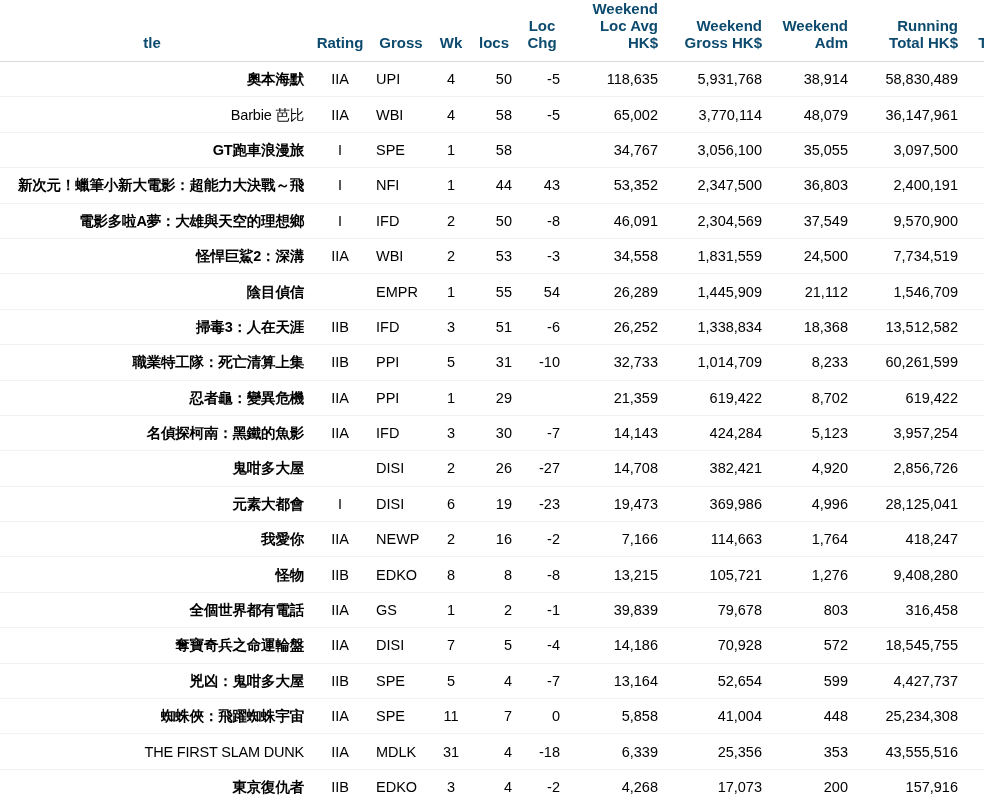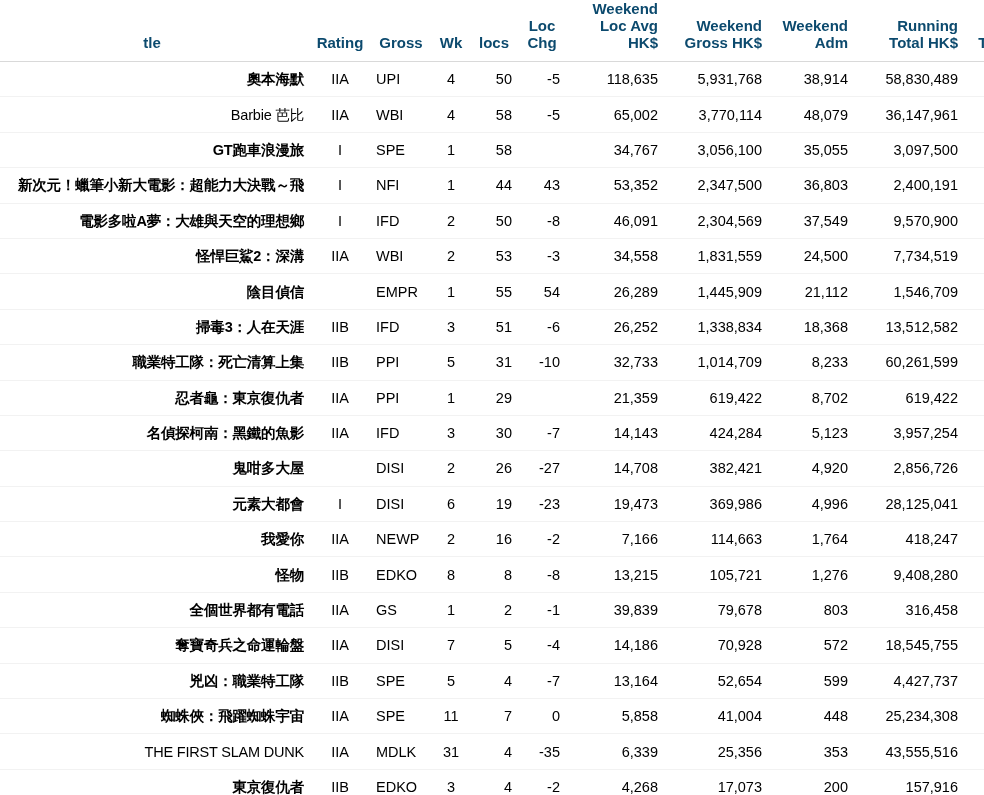--- a/index.html
+++ b/index.html
@@ -222,21 +222,21 @@
         <td class="ctr">5</td>
         <td class="num">31</td>
         <td class="num">-10</td>
         <td class="num">32,733</td>
         <td class="num">1,014,709</td>
         <td class="num">8,233</td>
         <td class="num">60,261,599</td>
         <td class="num">529,283</td>
       </tr>
       <tr>
-        <td class="col-title">忍者龜：東京復仇者</td>
+        <td class="col-title">忍者龜：變異危機</td>
         <td class="ctr">IIA</td>
         <td class="dist">PPI</td>
         <td class="ctr">1</td>
         <td class="num">29</td>
         <td class="num"></td>
         <td class="num">21,359</td>
         <td class="num">619,422</td>
         <td class="num">8,702</td>
         <td class="num">619,422</td>
         <td class="num">8,702</td>
@@ -326,21 +326,21 @@
         <td class="ctr">7</td>
         <td class="num">5</td>
         <td class="num">-4</td>
         <td class="num">14,186</td>
         <td class="num">70,928</td>
         <td class="num">572</td>
         <td class="num">18,545,755</td>
         <td class="num">195,346</td>
       </tr>
       <tr>
-        <td class="col-title">兇凶：職業特工隊</td>
+        <td class="col-title">兇凶：鬼咁多大屋</td>
         <td class="ctr">IIB</td>
         <td class="dist">SPE</td>
         <td class="ctr">5</td>
         <td class="num">4</td>
         <td class="num">-7</td>
         <td class="num">13,164</td>
         <td class="num">52,654</td>
         <td class="num">599</td>
         <td class="num">4,427,737</td>
         <td class="num">56,755</td>
@@ -357,21 +357,21 @@
         <td class="num">448</td>
         <td class="num">25,234,308</td>
         <td class="num">288,003</td>
       </tr>
       <tr>
         <td class="col-title latin">THE FIRST SLAM DUNK</td>
         <td class="ctr">IIA</td>
         <td class="dist">MDLK</td>
         <td class="ctr">31</td>
         <td class="num">4</td>
-        <td class="num">-35</td>
+        <td class="num">-18</td>
         <td class="num">6,339</td>
         <td class="num">25,356</td>
         <td class="num">353</td>
         <td class="num">43,555,516</td>
         <td class="num">548,441</td>
       </tr>
       <tr>
         <td class="col-title">東京復仇者</td>
         <td class="ctr">IIB</td>
         <td class="dist">EDKO</td>

